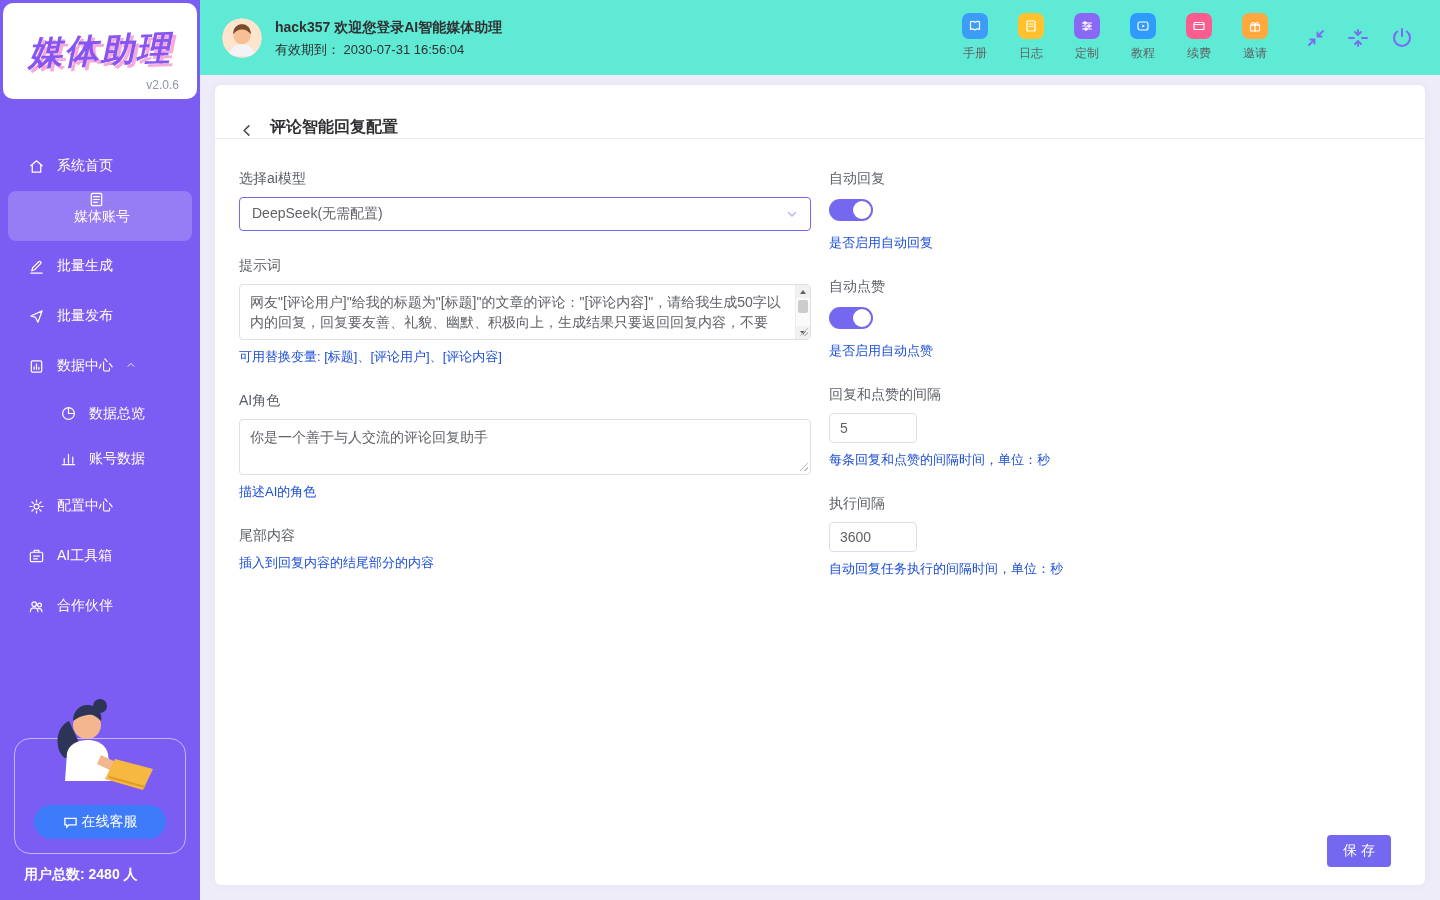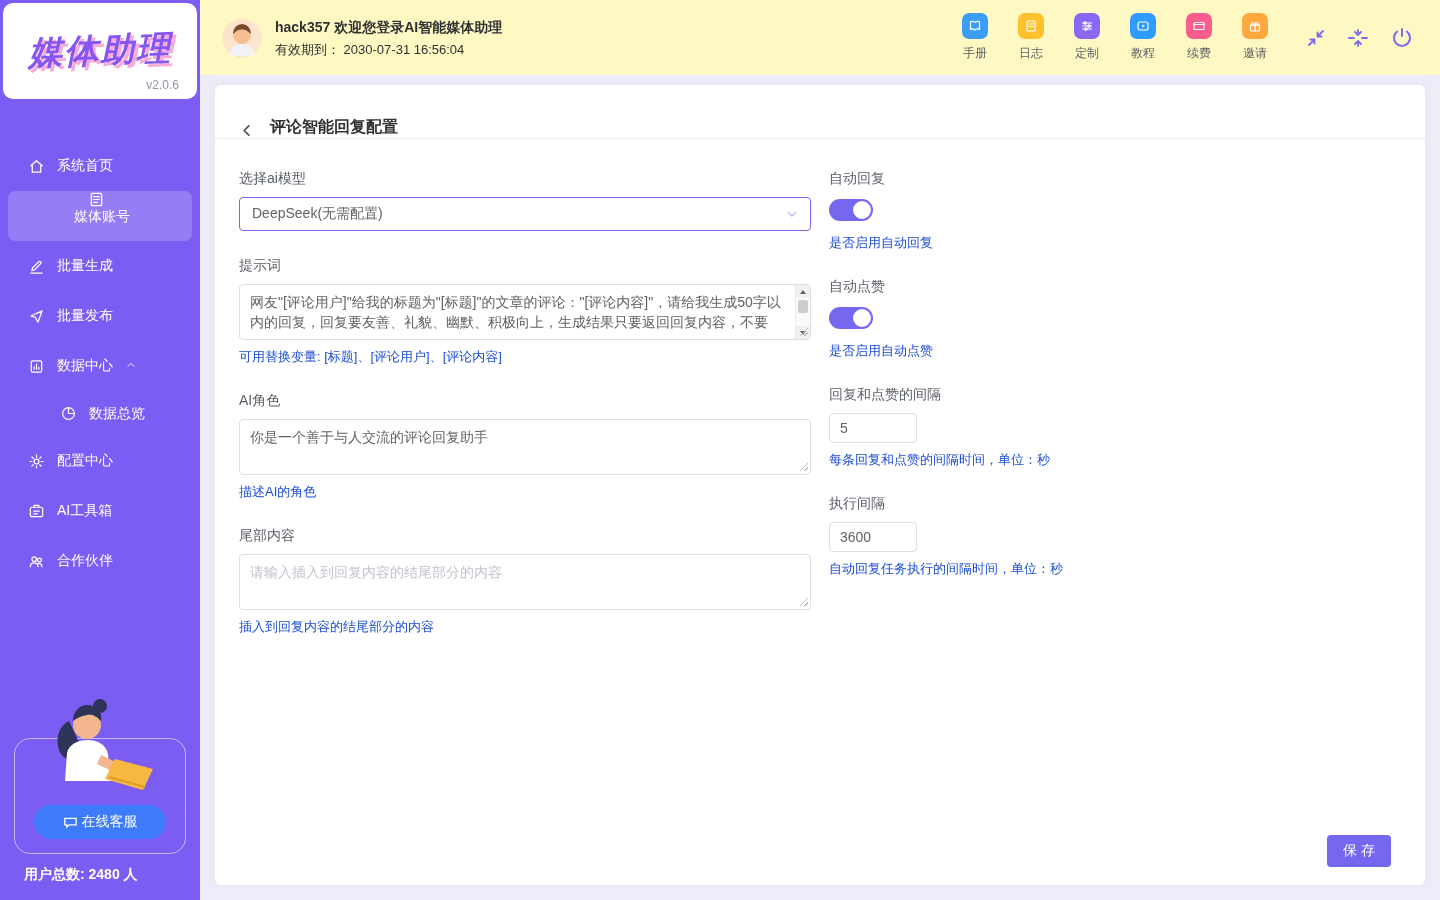--- a/index.html
+++ b/index.html
@@ -28,21 +28,21 @@
   .illus { position:absolute; top:-46px; left:6px; pointer-events:none; }
   .cs-btn { display:flex; align-items:center; justify-content:center; gap:4px; width:132px; height:34px;
             margin:0 auto; background:#3d7bfa; border-radius:18px; color:#fff; font-size:14px; cursor:pointer; }
   .cs-btn svg { width:15px; height:15px; stroke:#fff; fill:none; stroke-width:1.4; stroke-linecap:round; }
   .user-total { margin:12px 0 10px 10px; font-size:14px; font-weight:700; color:#fff; }
 
   
   .right-pane { flex:1; display:flex; flex-direction:column; min-width:0; }
 
   
-  .topbar { height:75px; flex:none; background:#fef9c3; display:flex; align-items:center; padding:0 26px 0 22px; }
+  .topbar { height:75px; flex:none; background:#5eead4; display:flex; align-items:center; padding:0 26px 0 22px; }
   .avatar { width:40px; height:40px; border-radius:50%; overflow:hidden; flex:none; margin-right:13px; }
   .welcome-block { line-height:1; }
   .welcome { font-size:14px; font-weight:700; color:#303133; }
   .expiry { font-size:13px; color:#303133; margin-top:9px; }
   .topbar-spacer { flex:1; }
   .actions { display:flex; gap:30px; }
   .action { display:flex; flex-direction:column; align-items:center; cursor:pointer; }
   .action-ic { width:26px; height:26px; border-radius:7px; display:flex; align-items:center; justify-content:center; }
   .action-ic svg { width:14px; height:14px; stroke:#fff; fill:none; stroke-width:1.2; stroke-linecap:round; stroke-linejoin:round; }
   .action-lb { font-size:12px; color:#606266; margin-top:6px; }
@@ -146,20 +146,26 @@
               <path d="M4.5 11 9 6.5 13.5 11"></path>
             </svg>
         </span>
       </div>
       <div class="mi sub">
         <svg viewBox="0 0 18 18">
             <circle cx="9" cy="9" r="6.2"></circle>
             <path d="M9 2.8V9h6.2"></path>
           </svg>
         <span>数据总览</span>
+      </div>
+      <div class="mi sub">
+        <svg viewBox="0 0 18 18">
+            <path d="M4.5 14V9M9 14V4.5M13.5 14V7.5M2.5 15.5h13"></path>
+          </svg>
+        <span>账号数据</span>
       </div>
       <div class="mi">
         <svg viewBox="0 0 18 18">
             <circle cx="9" cy="9" r="2.6"></circle>
             <path d="M9 2v2.2M9 13.8V16M2 9h2.2M13.8 9H16M4.2 4.2l1.5 1.5M12.3 12.3l1.5 1.5M13.8 4.2l-1.5 1.5M5.7 12.3l-1.5 1.5"></path>
           </svg>
         <span>配置中心</span>
       </div>
       <div class="mi">
         <svg viewBox="0 0 18 18">
@@ -343,24 +349,20 @@
               <div class="f-label">AI角色</div>
               <div class="ta-wrap">
                 <textarea class="ta-plain" spellcheck="false" style="">你是一个善于与人交流的评论回复助手</textarea>
                 <span class="grip"></span>
               </div>
               <div class="f-help">描述AI的角色</div>
             </div>
 
             <div class="group-l">
               <div class="f-label">尾部内容</div>
-              <div class="ta-wrap">
-                <textarea class="ta-plain" spellcheck="false" placeholder="请输入插入到回复内容的结尾部分的内容" style=""></textarea>
-                <span class="grip"></span>
-              </div>
               <div class="f-help">插入到回复内容的结尾部分的内容</div>
             </div>
 
           </div>
 
           <div class="col-r">
 
             <div class="group-r">
               <div class="f-label">自动回复</div>
               <div class="toggle">

